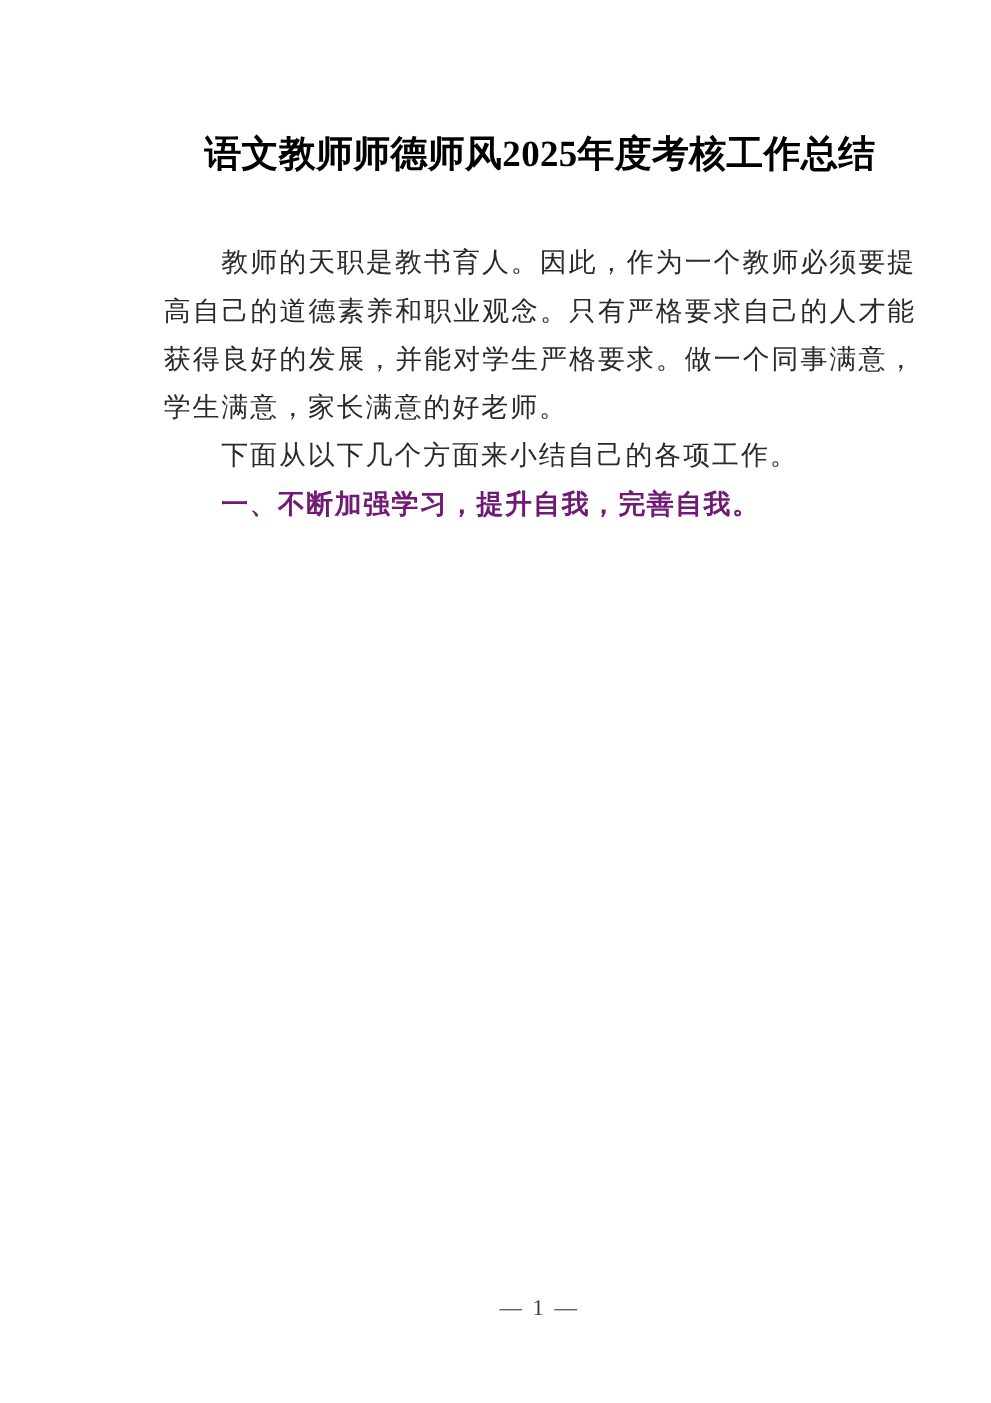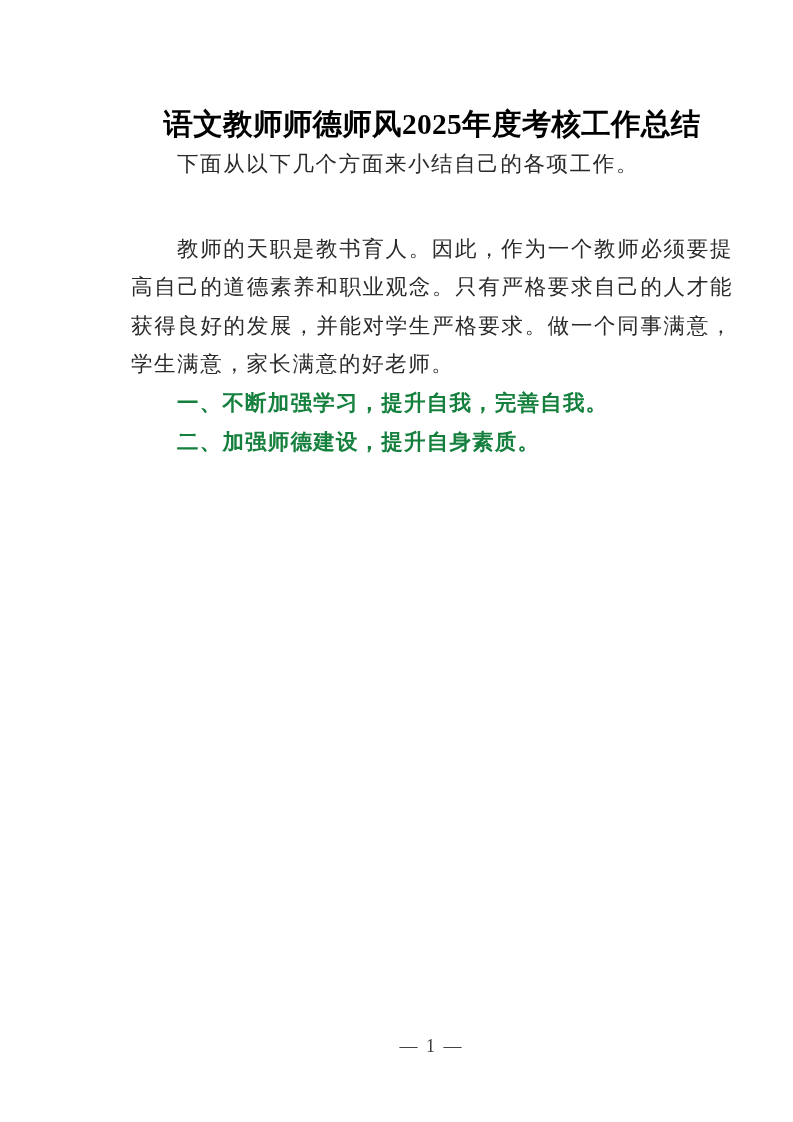--- a/index.html
+++ b/index.html
@@ -45,21 +45,21 @@
     letter-spacing: 1.6px;
   }
   .para-first {
     margin-top: 46px;
   }
   .section-heading {
     font-family: "Liberation Sans", "DejaVu Sans", sans-serif;
     font-weight: bold;
     font-size: 21.5px;
     line-height: 38.6px;
-    color: #15803d;
+    color: #701a75;
     margin: 0;
     text-indent: 46px;
     letter-spacing: 1.2px;
   }
   .page-footer {
     position: absolute;
     left: 0;
     top: 1036px;
     width: 793px;
     text-align: center;
@@ -71,27 +71,26 @@
 </style>
 </head>
 <body>
 
 <div class="page">
 
   <div class="content">
 
     <h1 class="doc-title">语文教师师德师风2025年度考核工作总结</h1>
 
+    <p class="body-para para-first">教师的天职是教书育人。因此，作为一个教师必须要提高自己的道德素养和职业观念。只有严格要求自己的人才能获得良好的发展，并能对学生严格要求。做一个同事满意，学生满意，家长满意的好老师。</p>
+
     <p class="body-para">下面从以下几个方面来小结自己的各项工作。</p>
-
-    <p class="body-para para-first">教师的天职是教书育人。因此，作为一个教师必须要提高自己的道德素养和职业观念。只有严格要求自己的人才能获得良好的发展，并能对学生严格要求。做一个同事满意，学生满意，家长满意的好老师。</p>
 
     <p class="section-heading">一、不断加强学习，提升自我，完善自我。</p>
 
 
-    <p class="section-heading">二、加强师德建设，提升自身素质。</p>
 
 
   </div>
 
   <div class="page-footer">— 1 —</div>
 
 </div>
 
 </body></html>

